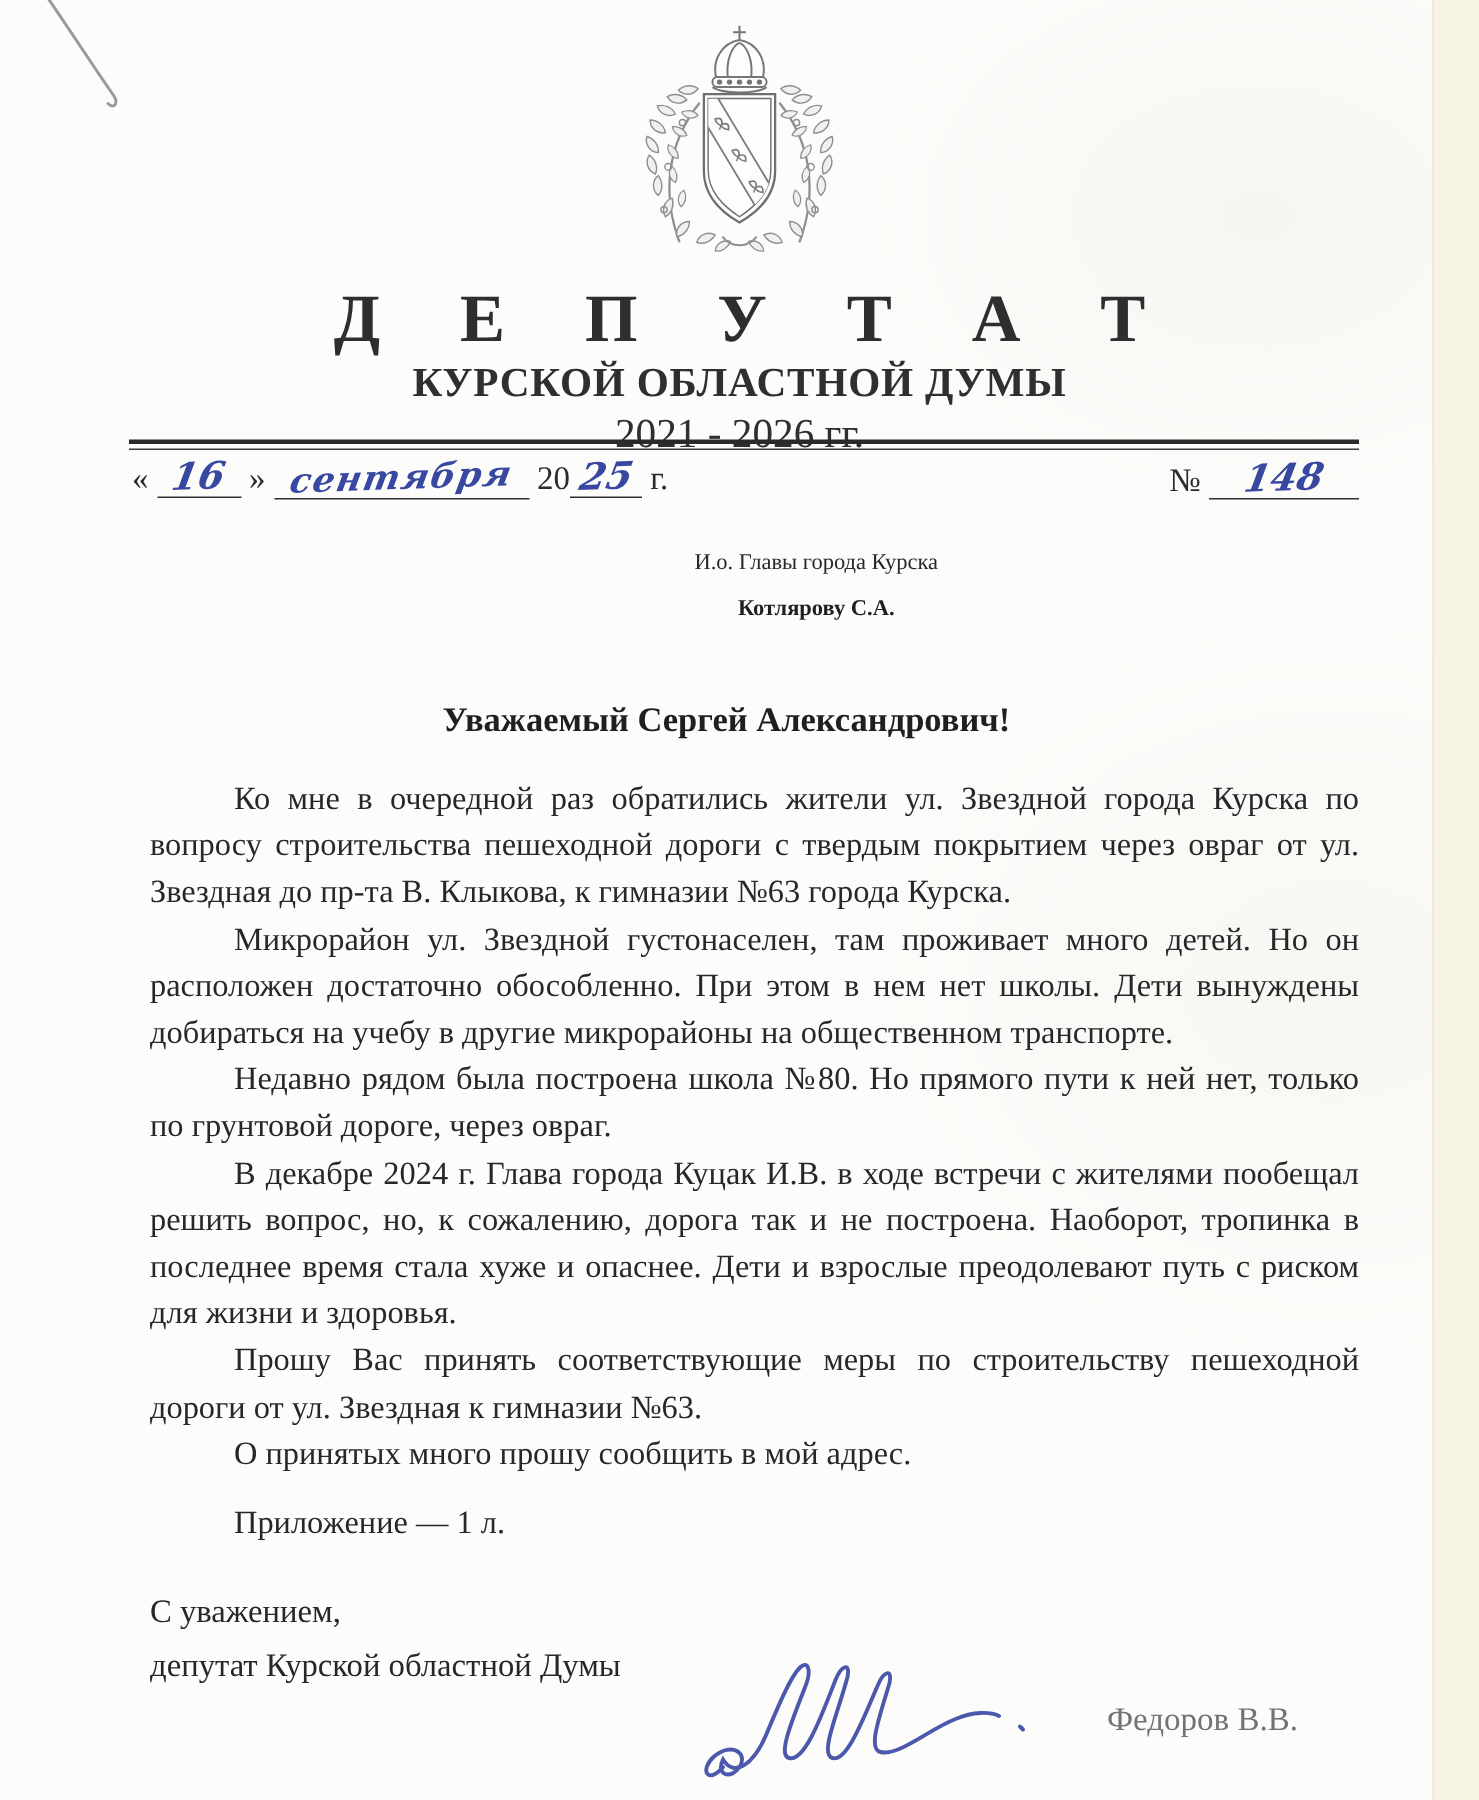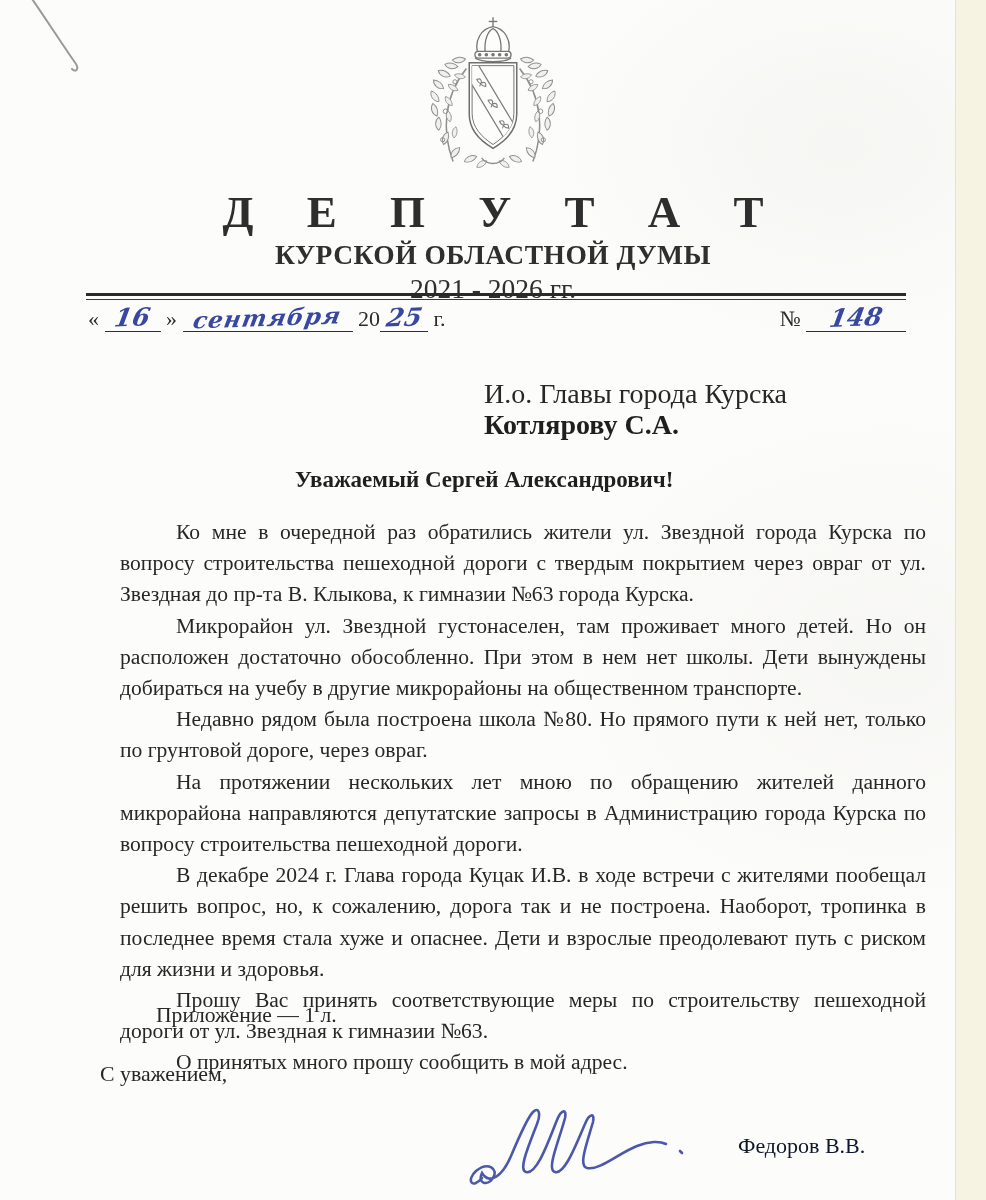--- a/index.html
+++ b/index.html
@@ -44,39 +44,39 @@
   .blank.month{width:170px;}
   .blank.year{width:48px;}
   .blank.num{width:100px;}
   .hand{
     display:inline-block;font-style:italic;font-weight:bold;color:#3847a0;
     transform:skewX(-12deg) rotate(-2deg);font-size:25px;
     font-family:"DejaVu Serif", serif;white-space:nowrap;
   }
   .hand.month-w{font-size:23px;letter-spacing:1px;}
   
-  .addressee{position:absolute;left:484px;top:360px;font-size:28px;line-height:30.5px;color:#272727;margin-top:19px;}
-  .addressee .b{font-weight:bold;color:#1f1f1f;}
+  .addressee{position:absolute;left:463px;top:360px;font-size:15px;line-height:30.5px;color:#272727;}
+  .addressee .b{font-weight:bold;color:#1f1f1f;text-align:center;}
   
   .salutation{
     position:absolute;left:295px;top:467px;font-size:23px;font-weight:bold;color:#1f1f1f;
   }
   
   .body-text{
     position:absolute;left:100px;top:517px;width:806px;
-    font-size:21.6px;line-height:31.2px;text-align:justify;color:#272727;margin-left:20px;
+    font-size:21.6px;line-height:31.2px;text-align:justify;color:#272727;
   }
   .body-text p{margin:0;text-indent:56px;}
   .attachment{
     position:absolute;left:100px;top:1003px;font-size:21.6px;color:#272727;text-indent:56px;width:500px;
   }
   
   .closing{position:absolute;left:100px;top:1056px;font-size:21.8px;line-height:36px;color:#272727;}
   .signature{position:absolute;left:468px;top:1078px;}
-  .signer{position:absolute;left:738px;top:1133px;font-size:22px;color:#0f172a;}
+  .signer{position:absolute;left:738px;top:1133px;font-size:22px;color:#737373;}
   svg{display:block;}
 </style>
 </head>
 <body>
 
 <div class="edge-strip"></div>
 <svg class="artifact-tl" width="80" height="90" viewBox="0 0 80 90">
   <path d="M12,0 C26,20 44,48 58,68 C61,73 58,77 54,73" stroke="#9a9a9a" stroke-width="2" fill="none" stroke-linecap="round"></path>
 </svg>
 
@@ -170,30 +170,30 @@
   <div>И.о. Главы города Курска</div>
   <div class="b">Котлярову С.А.</div>
 </div>
 
 <div class="salutation">Уважаемый Сергей Александрович!</div>
 
 <div class="body-text">
   <p>Ко мне в очередной раз обратились жители ул. Звездной города Курска по вопросу строительства пешеходной дороги с твердым покрытием через овраг от ул. Звездная до пр-та В. Клыкова, к гимназии №63 города Курска.</p>
   <p>Микрорайон ул. Звездной густонаселен, там проживает много детей. Но он расположен достаточно обособленно. При этом в нем нет школы. Дети вынуждены добираться на учебу в другие микрорайоны на общественном транспорте.</p>
   <p>Недавно рядом была построена школа №80. Но прямого пути к ней нет, только по грунтовой дороге, через овраг.</p>
-  <p>На протяжении нескольких лет мною по обращению жителей данного микрорайона направляются депутатские запросы в Администрацию города Курска по вопросу строительства пешеходной дороги.</p>
   <p>В декабре 2024 г. Глава города Куцак И.В. в ходе встречи с жителями пообещал решить вопрос, но, к сожалению, дорога так и не построена. Наоборот, тропинка в последнее время стала хуже и опаснее. Дети и взрослые преодолевают путь с риском для жизни и здоровья.</p>
   <p>Прошу Вас принять соответствующие меры по строительству пешеходной дороги от ул. Звездная к гимназии №63.</p>
   <p>О принятых много прошу сообщить в мой адрес.</p>
 </div>
 
 <div class="attachment">Приложение — 1 л.</div>
 
 <div class="closing">
   <div>С уважением,</div>
+  <div>депутат Курской областной Думы</div>
 </div>
 
 <svg class="signature" width="235" height="118" viewBox="0 0 235 118">
   <g fill="none" stroke="#3c4aa4" stroke-width="2.6" stroke-linecap="round" opacity="0.92">
     <path d="M14,100 C4,112 -2,102 8,93 C20,83 31,91 25,100 C19,109 9,105 14,95
              C22,108 35,97 43,78 C51,59 59,40 65,34 C71,28 73,36 69,46
              C61,67 50,92 58,94 C69,97 81,62 89,42 C93,32 99,30 97,40
              C91,63 78,92 87,94 C97,97 109,64 117,46 C121,36 127,34 125,44
              C119,65 110,88 119,90 C131,93 151,75 169,68 C181,63 192,63 198,66"></path>
     <path d="M212,73 l2,2"></path>

